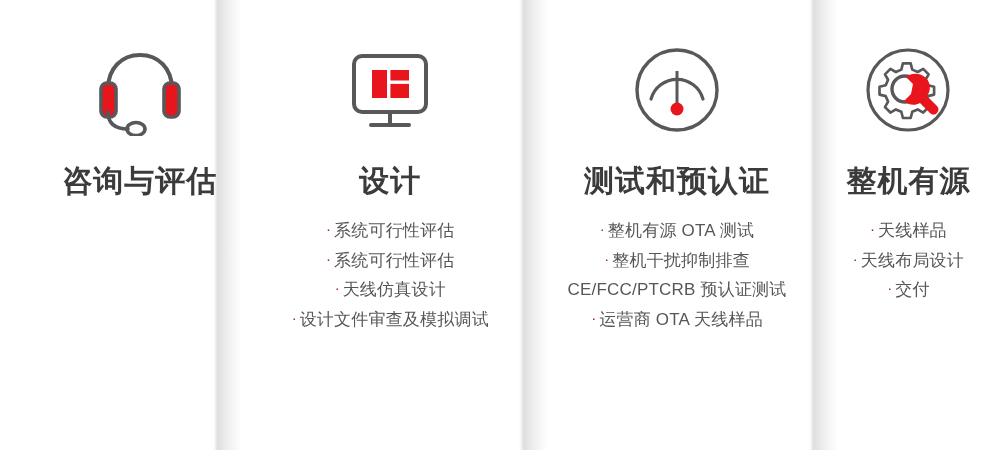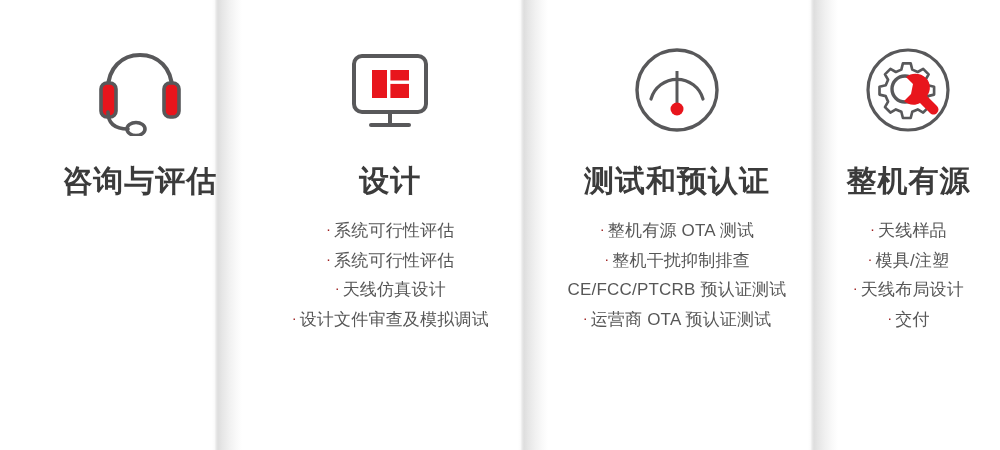--- a/index.html
+++ b/index.html
@@ -170,37 +170,36 @@
         <circle cx="46" cy="46" r="40" fill="none" stroke="#58585a" stroke-width="3.4"></circle>
         <path d="M20 55 A27 27 0 0 1 72 55" fill="none" stroke="#58585a" stroke-width="3.2" stroke-linecap="round"></path>
         <line x1="46" y1="27" x2="46" y2="62" stroke="#58585a" stroke-width="3"></line>
         <circle cx="46" cy="65" r="6.5" fill="#e8151c"></circle>
       </svg>
     </div>
     <div class="col-title">测试和预认证</div>
     <ul class="bullet-list">
       <li class="bullet-item"><span class="bullet-dot">·</span><span class="bullet-text">整机有源 OTA 测试</span></li>
       <li class="bullet-item"><span class="bullet-dot">·</span><span class="bullet-text">整机干扰抑制排查CE/FCC/PTCRB 预认证测试</span></li>
-      <li class="bullet-item"><span class="bullet-dot">·</span><span class="bullet-text">运营商 OTA 预认证测试</span></li>
+      <li class="bullet-item"><span class="bullet-dot">·</span><span class="bullet-text">运营商 OTA 天线样品</span></li>
     </ul>
   </div>
 
   <div class="column col-4">
     <div class="icon-wrap">
       <svg width="92" height="92" viewBox="0 0 92 92" aria-hidden="true">
         <circle cx="46" cy="46" r="40" fill="none" stroke="#58585a" stroke-width="3.2"></circle>
         <path d="M43 16 L53 16 L55 24 L62 27 L69 23 L76 30 L72 37 L75 44 L83 46 L83 56 L75 58 L72 65 L76 72
                  L69 79 L62 75 L55 78 L53 86 L43 86 L41 78 L34 75 L27 79 L20 72 L24 65 L21 58 L13 56 L13 46
                  L21 44 L24 37 L20 30 L27 23 L34 27 L41 24 Z" transform="translate(-2,-4) scale(0.78) translate(12,14)" fill="none" stroke="#58585a" stroke-width="3.4" stroke-linejoin="round"></path>
         <circle cx="43" cy="45" r="13" fill="none" stroke="#58585a" stroke-width="3.4"></circle>
         <path d="M51 40 L44 33 C50 28 59 29 64 34 C69 39 69 47 65 52 L75 62 C77 64 77 67 75 69 C73 71 70 71 68 69 L58 59 C53 62 46 61 42 57 L49 50 Z" fill="#e8151c"></path>
       </svg>
     </div>
     <div class="col-title">整机有源</div>
     <ul class="bullet-list">
       <li class="bullet-item"><span class="bullet-dot">·</span><span class="bullet-text">天线样品</span></li>
-      <li class="bullet-item"><span class="bullet-dot">·</span><span class="bullet-text">模具/注塑</span></li>
       <li class="bullet-item"><span class="bullet-dot">·</span><span class="bullet-text">天线布局设计</span></li>
       <li class="bullet-item"><span class="bullet-dot">·</span><span class="bullet-text">交付</span></li>
     </ul>
   </div>
 
 </div>
 
 </body></html>

